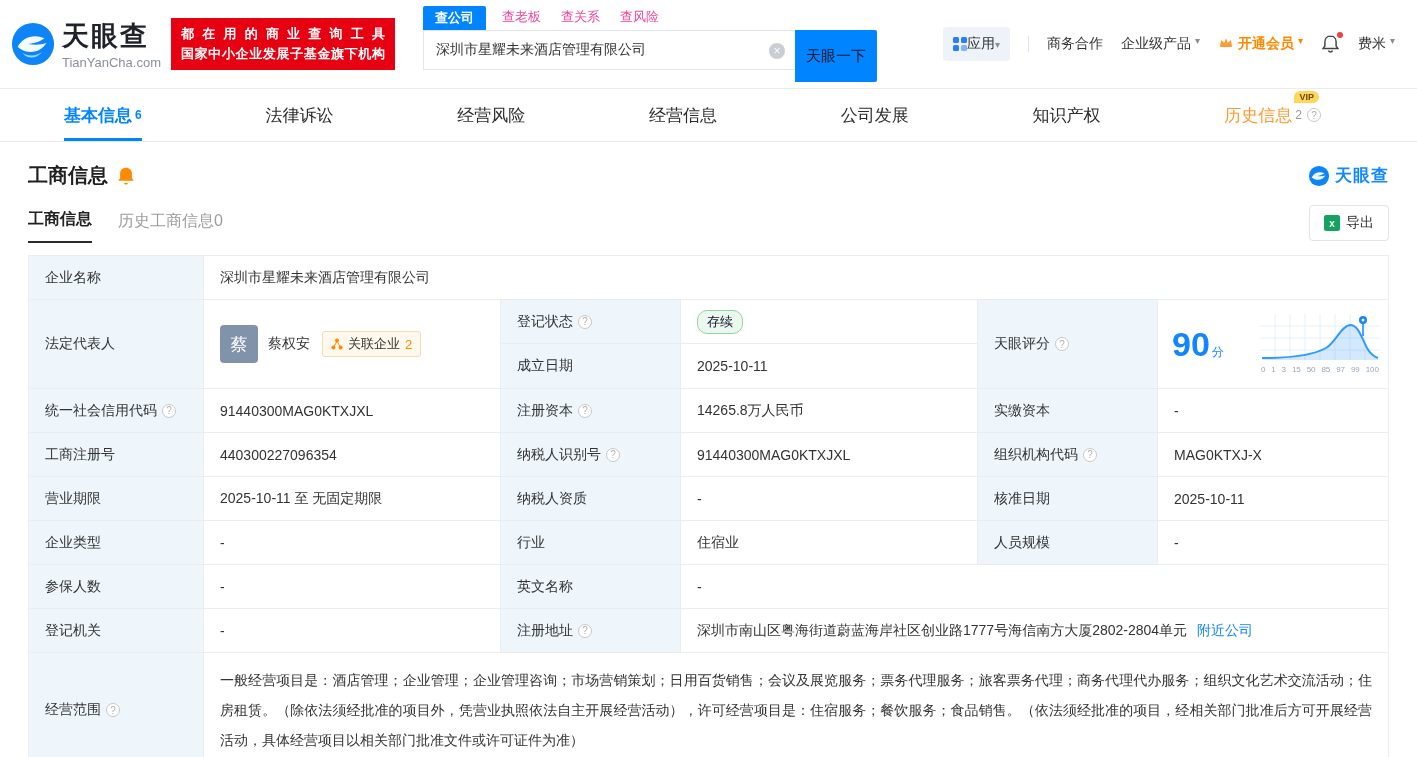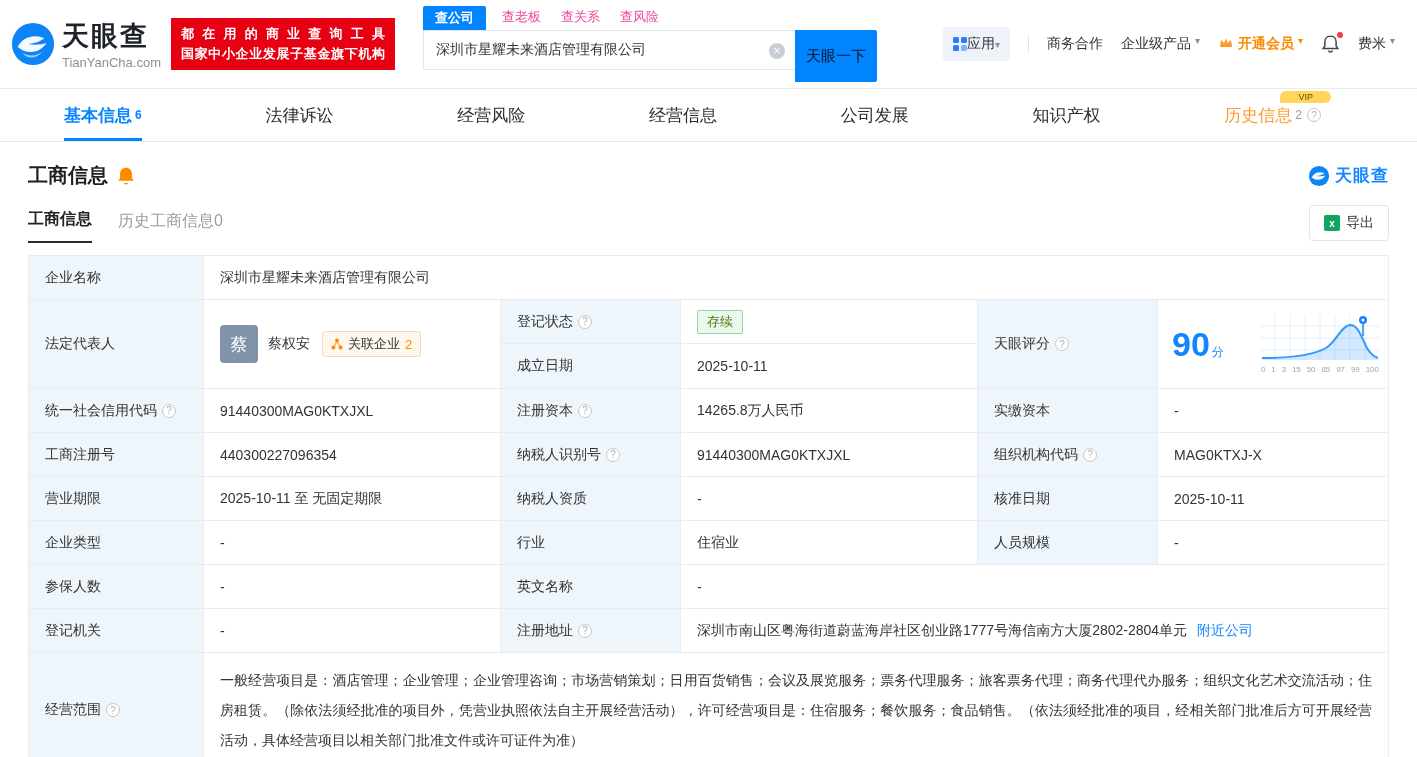--- a/index.html
+++ b/index.html
@@ -50,22 +50,22 @@
   .nav { height: 53px; display: flex; justify-content: space-between; align-items: stretch;
     padding: 0 72px 0 64px; border-bottom: 1px solid #e9e9e9; background: #fff; }
   .ntab { display: flex; align-items: center; font-size: 17px; color: #2b2b2b;
     position: relative; cursor: pointer; }
   .ntab .cnt { font-size: 12px; margin-left: 3px; vertical-align: super; color: #999; }
   .ntab.active { color: #0084ff; font-weight: 700; }
   .ntab.active .cnt { color: #0084ff; }
   .ntab.active::after { content: ""; position: absolute; left: 0; right: 0; bottom: 0;
     height: 3px; background: #0084ff; }
   .ntab.history { color: #ff9a2e; padding-right: 24px; }
-  .viptag { position: absolute; top: 2px; right: 14px; background: #ffd55c; color: #6b4e00;
-    font-size: 9px; font-weight: 400; padding: 1px 18px; border-radius: 6px 6px 6px 0; }
+  .viptag { position: absolute; top: 2px; right: 26px; background: #ffd55c; color: #6b4e00;
+    font-size: 9px; font-weight: 700; padding: 1px 5px; border-radius: 6px 6px 6px 0; }
   .help { display: inline-flex; width: 14px; height: 14px; border-radius: 50%;
     border: 1px solid #c8c8c8; color: #b0b0b0; font-size: 10px; align-items: center;
     justify-content: center; margin-left: 5px; flex: 0 0 auto; background: #fff; }
 
   
   .sec-head { margin: 20px 28px 0; display: flex; align-items: center; }
   .sec-title { font-size: 20px; font-weight: 700; color: #1f1f1f; }
   .sec-bell { margin-left: 8px; display: flex; }
   .watermark { margin-left: auto; display: flex; align-items: center; gap: 5px; }
   .wm-txt { font-size: 17px; font-weight: 700; color: #1288ff; letter-spacing: 1px; }
@@ -104,22 +104,22 @@
 
   .avatar { width: 38px; height: 38px; border-radius: 4px; background: #8093aa;
     color: #fff; font-size: 17px; display: flex; align-items: center; justify-content: center;
     margin-right: 10px; cursor: pointer; flex: 0 0 auto; }
   .rep-name { color: #333; }
   .rel-badge { margin-left: 12px; display: inline-flex; align-items: center; gap: 5px;
     background: #fff8ec; border: 1px solid #f3ddb4; border-radius: 3px; padding: 3px 8px;
     font-size: 13px; cursor: pointer; }
   .rel-cnt { color: #ff8a00; }
 
-  .status-badge { background: #ebf8ee; color: #4d7c0f; border: 1px solid #8fd8a5;
-    border-radius: 2px; padding: 2px 9px; font-size: 13px; }
+  .status-badge { background: #ebf8ee; color: #0f172a; border: 1px solid #8fd8a5;
+    border-radius: 10px; padding: 2px 9px; font-size: 13px; }
 
   .score-cell { justify-content: space-between; padding: 0 8px 0 14px; }
   .score-num { display: flex; align-items: baseline; }
   .score-big { font-size: 34px; font-weight: 700; color: #1285ff; }
   .score-unit { font-size: 12px; color: #1285ff; margin-left: 2px; }
   .score-chart { width: 120px; }
   .ticks { display: flex; justify-content: space-between; font-size: 8px; color: #9aa7b5;
     line-height: 10px; padding: 0 1px; }
 
   .addr-link { color: #1285ff; margin-left: 10px; white-space: nowrap; }

